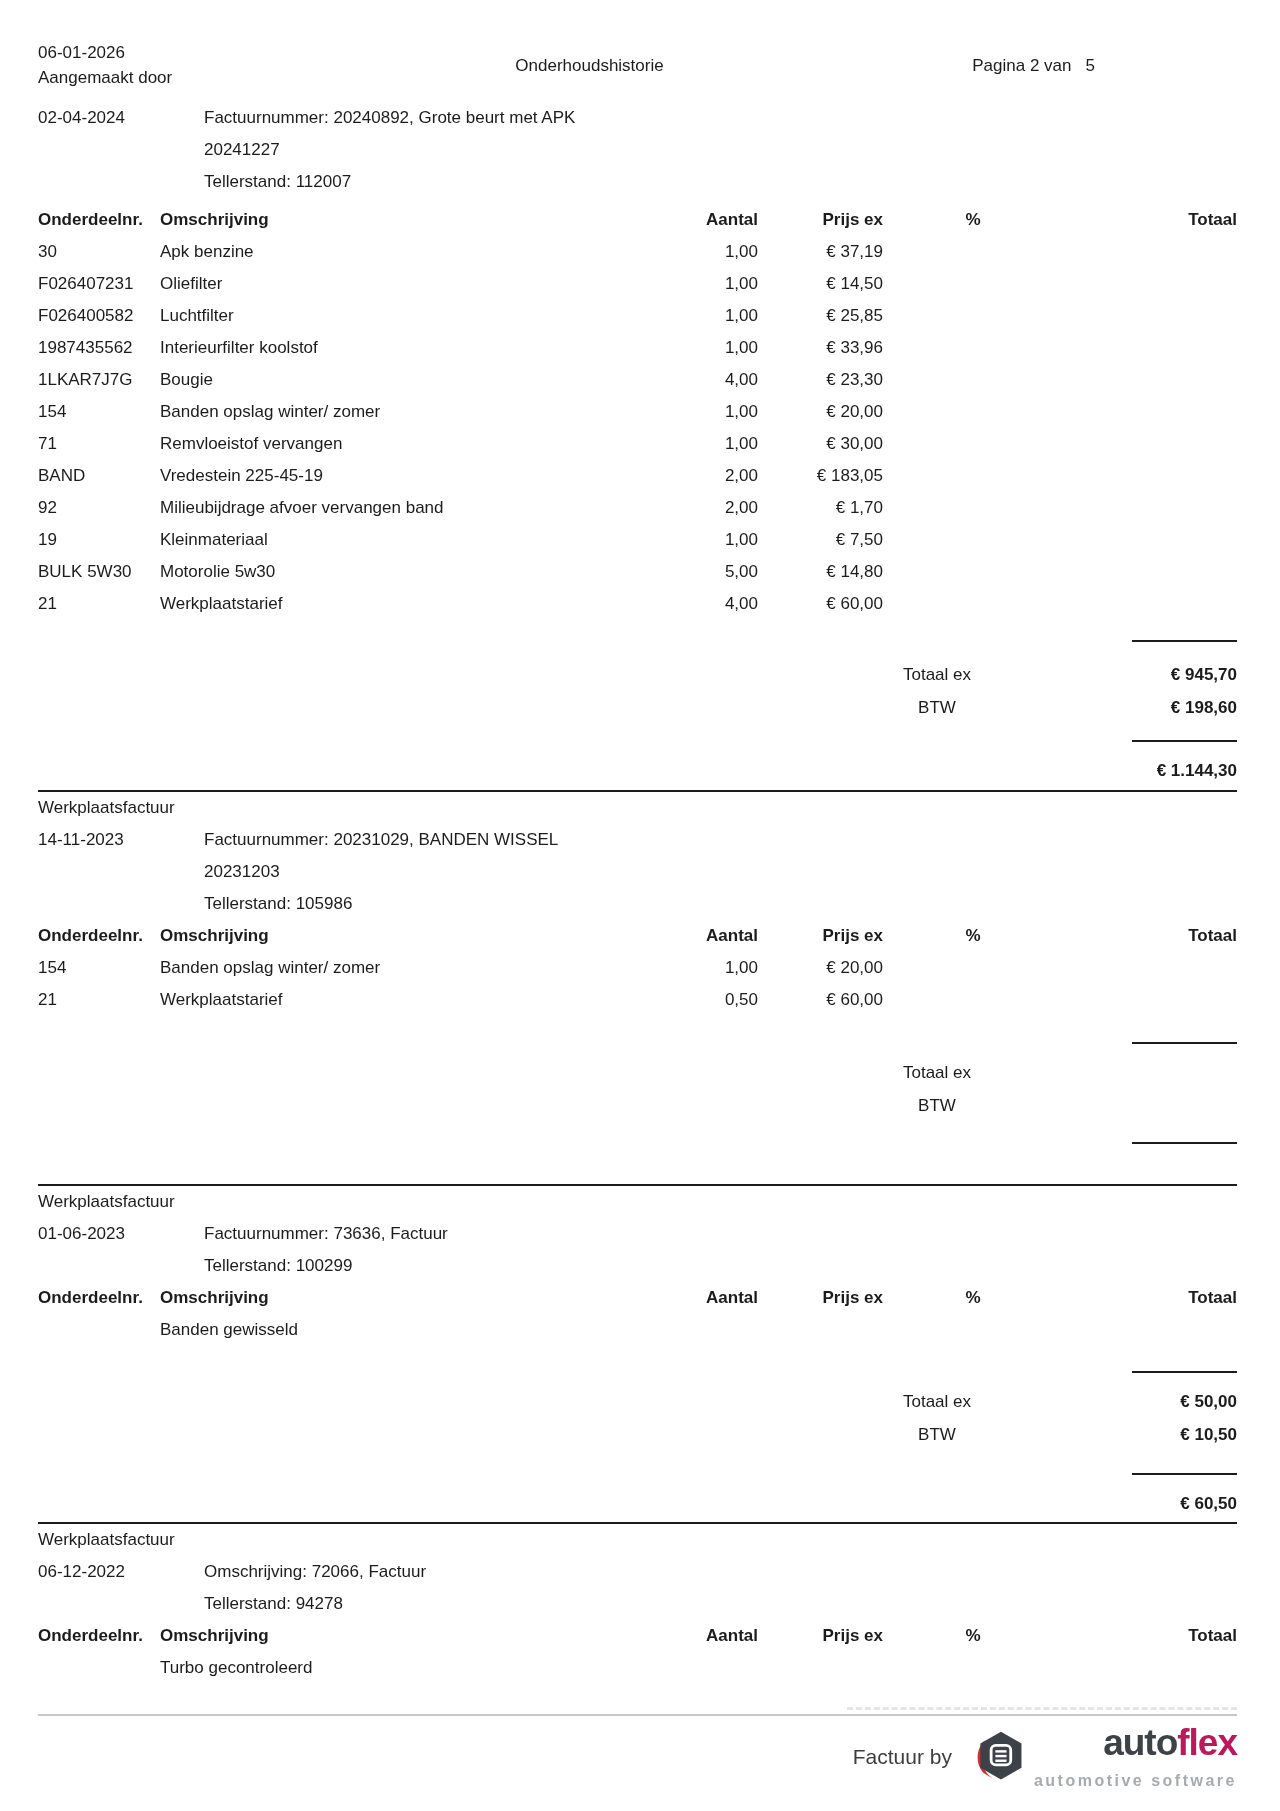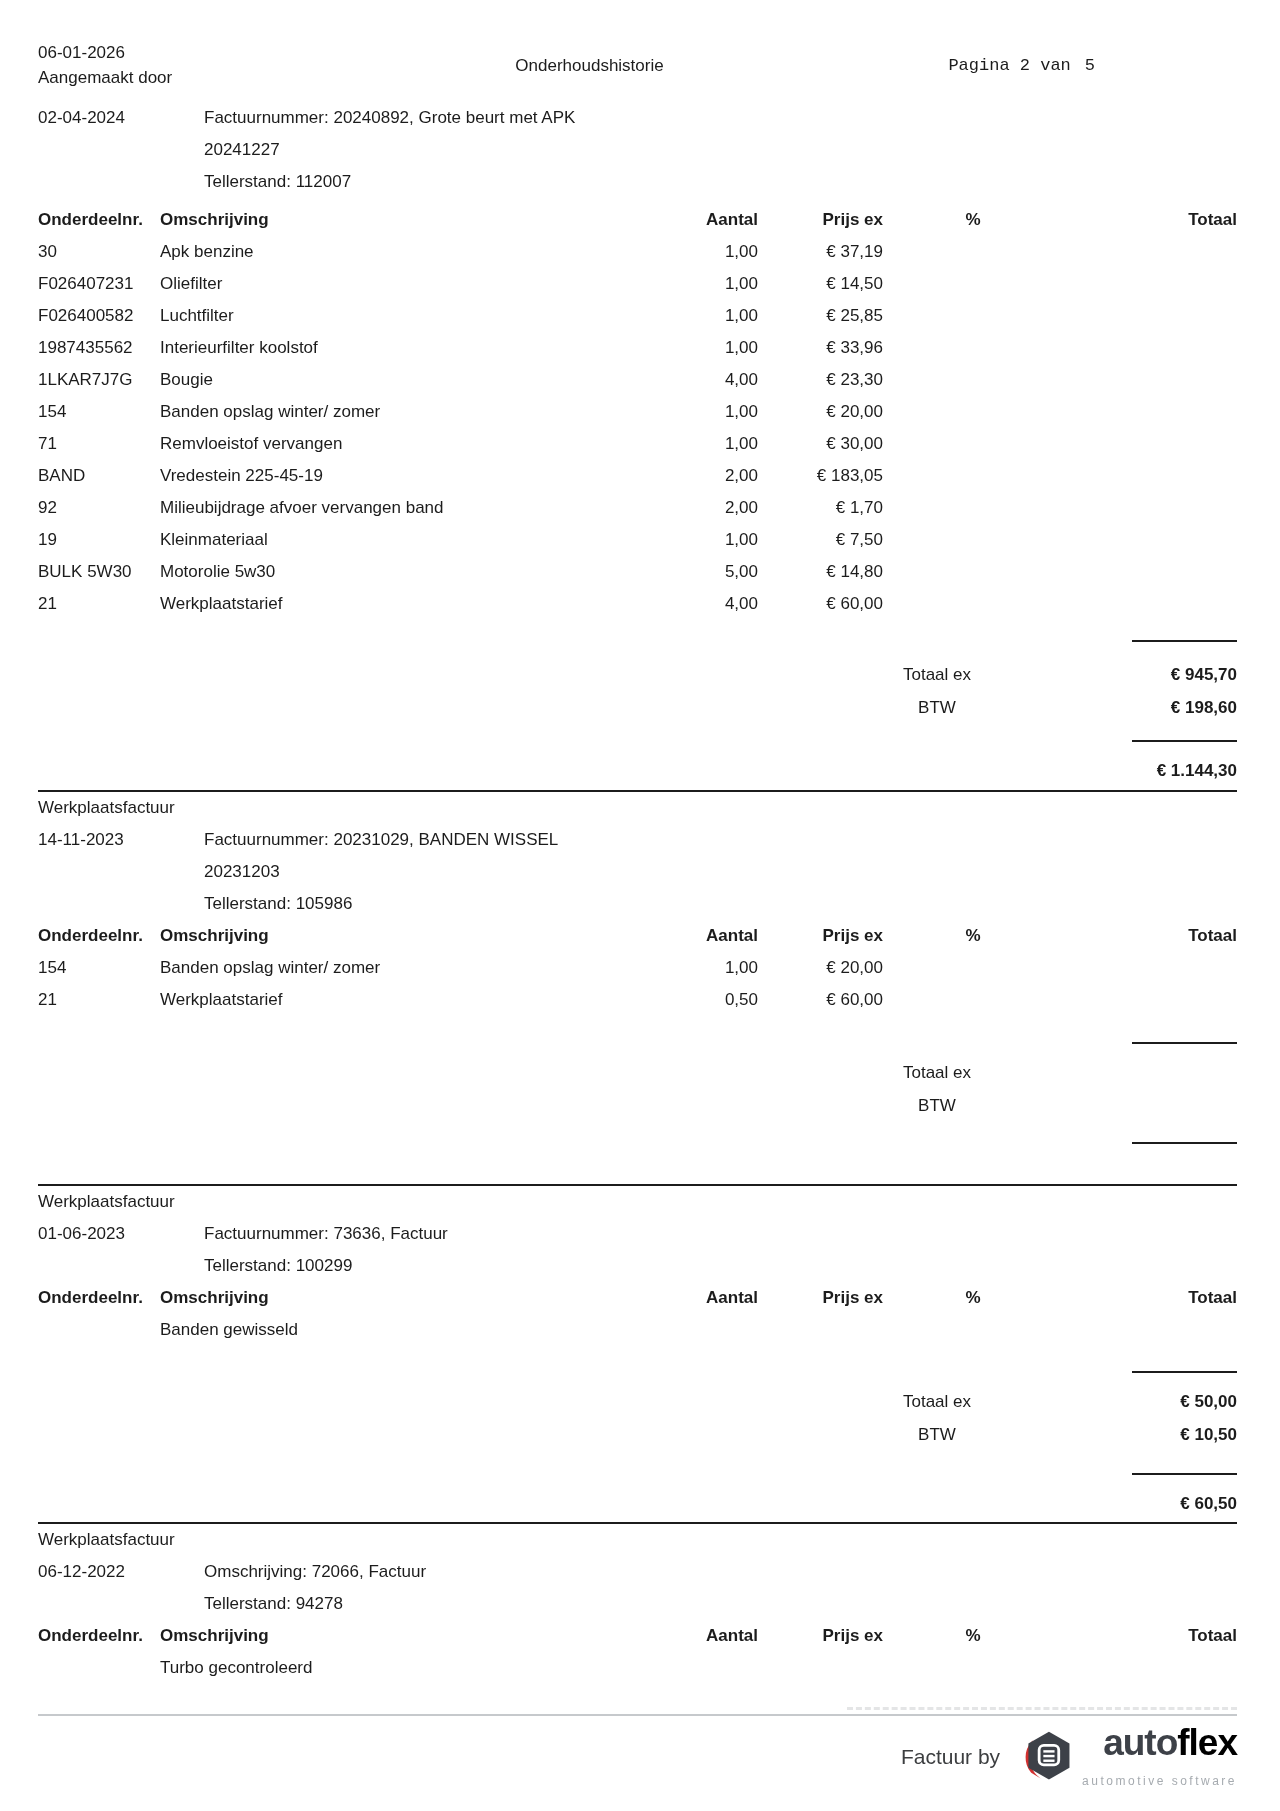--- a/index.html
+++ b/index.html
@@ -13,21 +13,21 @@
     color:#1c1c1c;
     box-sizing:border-box;
     padding:40px 43px 0 38px;
     overflow:hidden;
   }
   
   .doc-header { display:flex; align-items:center; }
   .doc-header .left { flex:1; line-height:25px; }
   .doc-header .center { flex:0 0 auto; line-height:25px; transform:translateX(-48px); }
   .doc-header .right { flex:1; text-align:right; line-height:25px; }
-  .page-label { display:inline-block; margin-right:142px;font-family:Liberation Mono, monospace; }
+  .page-label { display:inline-block; margin-right:142px; }
   .page-label .num { display:inline-block; margin-left:14px; }
 
   
   .inv-info { display:grid; grid-template-columns:122px 1fr;gap:44px; }
   .inv-info .date { line-height:32px; }
   .inv-info .lines > div { line-height:32px; }
 
   
   .thead, .trow {
     display:grid;
@@ -48,22 +48,22 @@
 
   
   .footer-dashes { border-top:3px dashed #e4e5e6; width:390px; margin-left:auto; height:0; }
   .footer-line { border-top:2px solid #c6c9cc; height:0; margin-top:4px; }
   .footer-row { display:flex; justify-content:flex-end; align-items:center; gap:20px; margin-top:10px; }
   .powered-by { font-size:21px; color:#3c3e40; }
   .brand { display:flex; align-items:center; gap:6px; }
   .brand-text { display:flex; flex-direction:column; align-items:flex-end; }
   .brand-word { font-size:37px; font-weight:bold; line-height:34px; letter-spacing:-1px; }
   .brand-word .auto { color:#3d4148; }
-  .brand-word .flex { color:#000000; }
-  .brand-tagline { font-size:12px; letter-spacing:2.5px; color:#a6abb0; line-height:14px; margin-top:14px; }
+  .brand-word .flex { color:#be185d; }
+  .brand-tagline { font-size:16px; letter-spacing:2.5px; color:#a6abb0; line-height:14px; margin-top:14px;font-weight:bold; }
 </style>
 </head>
 <body>
 
 <div class="page">
 
   <div class="doc-header">
     <div class="left">
       <div>06-01-2026</div>
       <div>Aangemaakt door</div>

